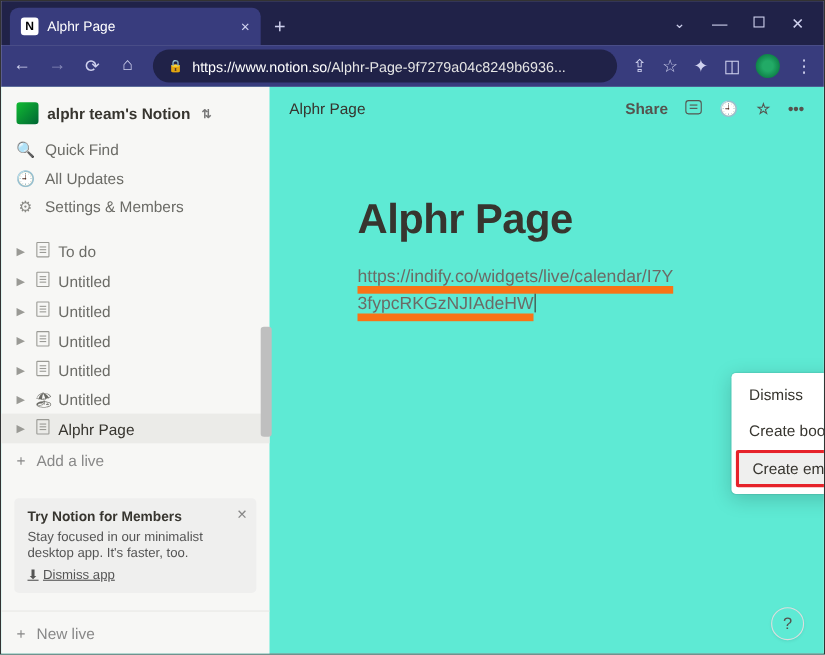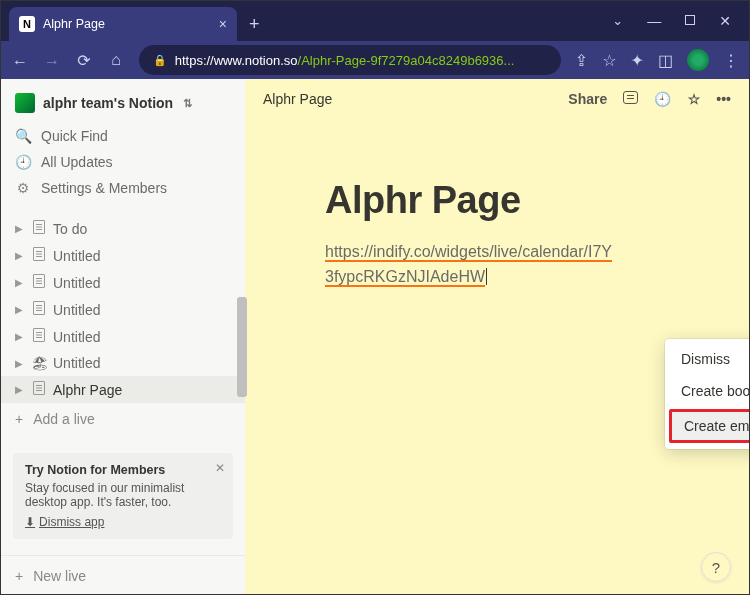--- a/index.html
+++ b/index.html
@@ -14,26 +14,26 @@
 .newtab { color: #cfd1ee; padding: 0 12px 6px; font-size: 18px; }
 .winctrl { margin-left: auto; display: flex; gap: 24px; padding: 0 18px 12px 0; color: #cfd1ee; font-size: 14px; }
 .winctrl .v { font-size: 13px; }
 .winctrl .sq { width: 10px; height: 10px; border: 1.5px solid #cfd1ee; display: inline-block; margin-bottom: 1px; }
 
 .addrbar { background: #383c7d; height: 38px; display: flex; align-items: center; padding: 0 10px; gap: 14px; color: #cfd1ee; }
 .addrbar .navicon { width: 18px; text-align: center; font-size: 16px; }
 .urlbox { flex: 1; background: #202248; border-radius: 18px; height: 30px; display: flex; align-items: center; padding: 0 14px; font-size: 13px; color: #fff; gap: 8px; }
 .urlbox .lock { font-size: 11px; }
 .urlbox .domain { color: #fff; margin-top: 22px; }
-.urlbox .path { color: #84cc16; }
+.urlbox .path { color: #e5e5e5; }
 .addrbar .right { display: flex; gap: 14px; align-items: center; }
 .addrbar .avatar { width: 22px; height: 22px; border-radius: 50%; background: radial-gradient(circle, #2a6 30%, #063 100%); }
 
 
-.app { display: flex; height: calc(595px - 78px); background: #fef9c3; }
+.app { display: flex; height: calc(595px - 78px); background: #5eead4; }
 .sidebar { width: 244px; background: #f7f7f5; display: flex; flex-direction: column; font-size: 14px; color: #4a4a47; position: relative; }
 .scroll-thumb { position: absolute; right: -2px; top: 218px; width: 10px; height: 100px; background: #bfbfbf; border-radius: 3px; }
 
 .ws { display: flex; align-items: center; gap: 8px; padding: 14px 14px 10px; font-weight: 600; color: #37352f; }
 .ws .wsicon { width: 20px; height: 20px; background: linear-gradient(135deg,#1b3,#063); border-radius: 3px; }
 .ws .chev { color: #777; font-size: 11px; margin-left: 2px; }
 
 .navitem { display: flex; align-items: center; gap: 10px; padding: 5px 14px; color: #6b6b66; cursor: pointer; }
 .navitem.section { margin-top: 0; }
 .navitem .ic { width: 16px; text-align: center; color: #8a8a85; }
@@ -59,21 +59,21 @@
 .main { flex: 1; position: relative; }
 .topbar { display: flex; align-items: center; padding: 12px 18px; font-size: 14px; color: #37352f; }
 .topbar .bc { flex: 1; }
 .topbar .actions { display: flex; gap: 16px; align-items: center; color: #55544f; font-weight: bold; }
 .comment-ic { display:inline-block; width:15px; height:13px; border:1.5px solid #55544f; border-radius:3px; position:relative; }
 .comment-ic::after { content:""; position:absolute; left:3px; top:3px; right:3px; height:1.2px; background:#55544f; box-shadow:0 3px 0 #55544f; }
 
 .content { padding: 60px 80px 0; }
 .ptitle { font-size: 38px; font-weight: 700; color: #37352f; letter-spacing: -0.5px; }
 .linktext { margin-top: 18px; font-size: 16px; color: #6b6b66; line-height: 1.55; max-width: 320px; }
-.linktext .ul { border-bottom: 2px solid #f97316; }
+.linktext .ul { border-bottom: 7px solid #f97316; }
 .cursor { display: inline-block; width: 1px; height: 17px; background: #37352f; vertical-align: -3px; margin-left: 1px; }
 
 
 .menu { position: absolute; left: 420px; top: 260px; width: 320px; background: #fff; border-radius: 4px; box-shadow: 0 4px 18px rgba(0,0,0,0.18), 0 0 0 1px rgba(0,0,0,0.06); padding: 4px 0; font-size: 14px; color: #37352f; }
 .menu .mi { padding: 8px 16px; cursor: pointer; }
 .menu .mi.hl { background: #efefee; }
 .menu .redbox { border: 3px solid #e6232a; border-radius: 2px; margin: 2px 4px 2px 4px; }
 .menu .redbox .mi { padding: 6px 12px; }
 
 .helpbtn { position: absolute; right: 18px; bottom: 14px; width: 30px; height: 30px; border: 1px solid #ddd; border-radius: 50%; display: flex; align-items: center; justify-content: center; color: #55544f; box-shadow: 0 1px 3px rgba(0,0,0,0.08); font-size: 15px; }

